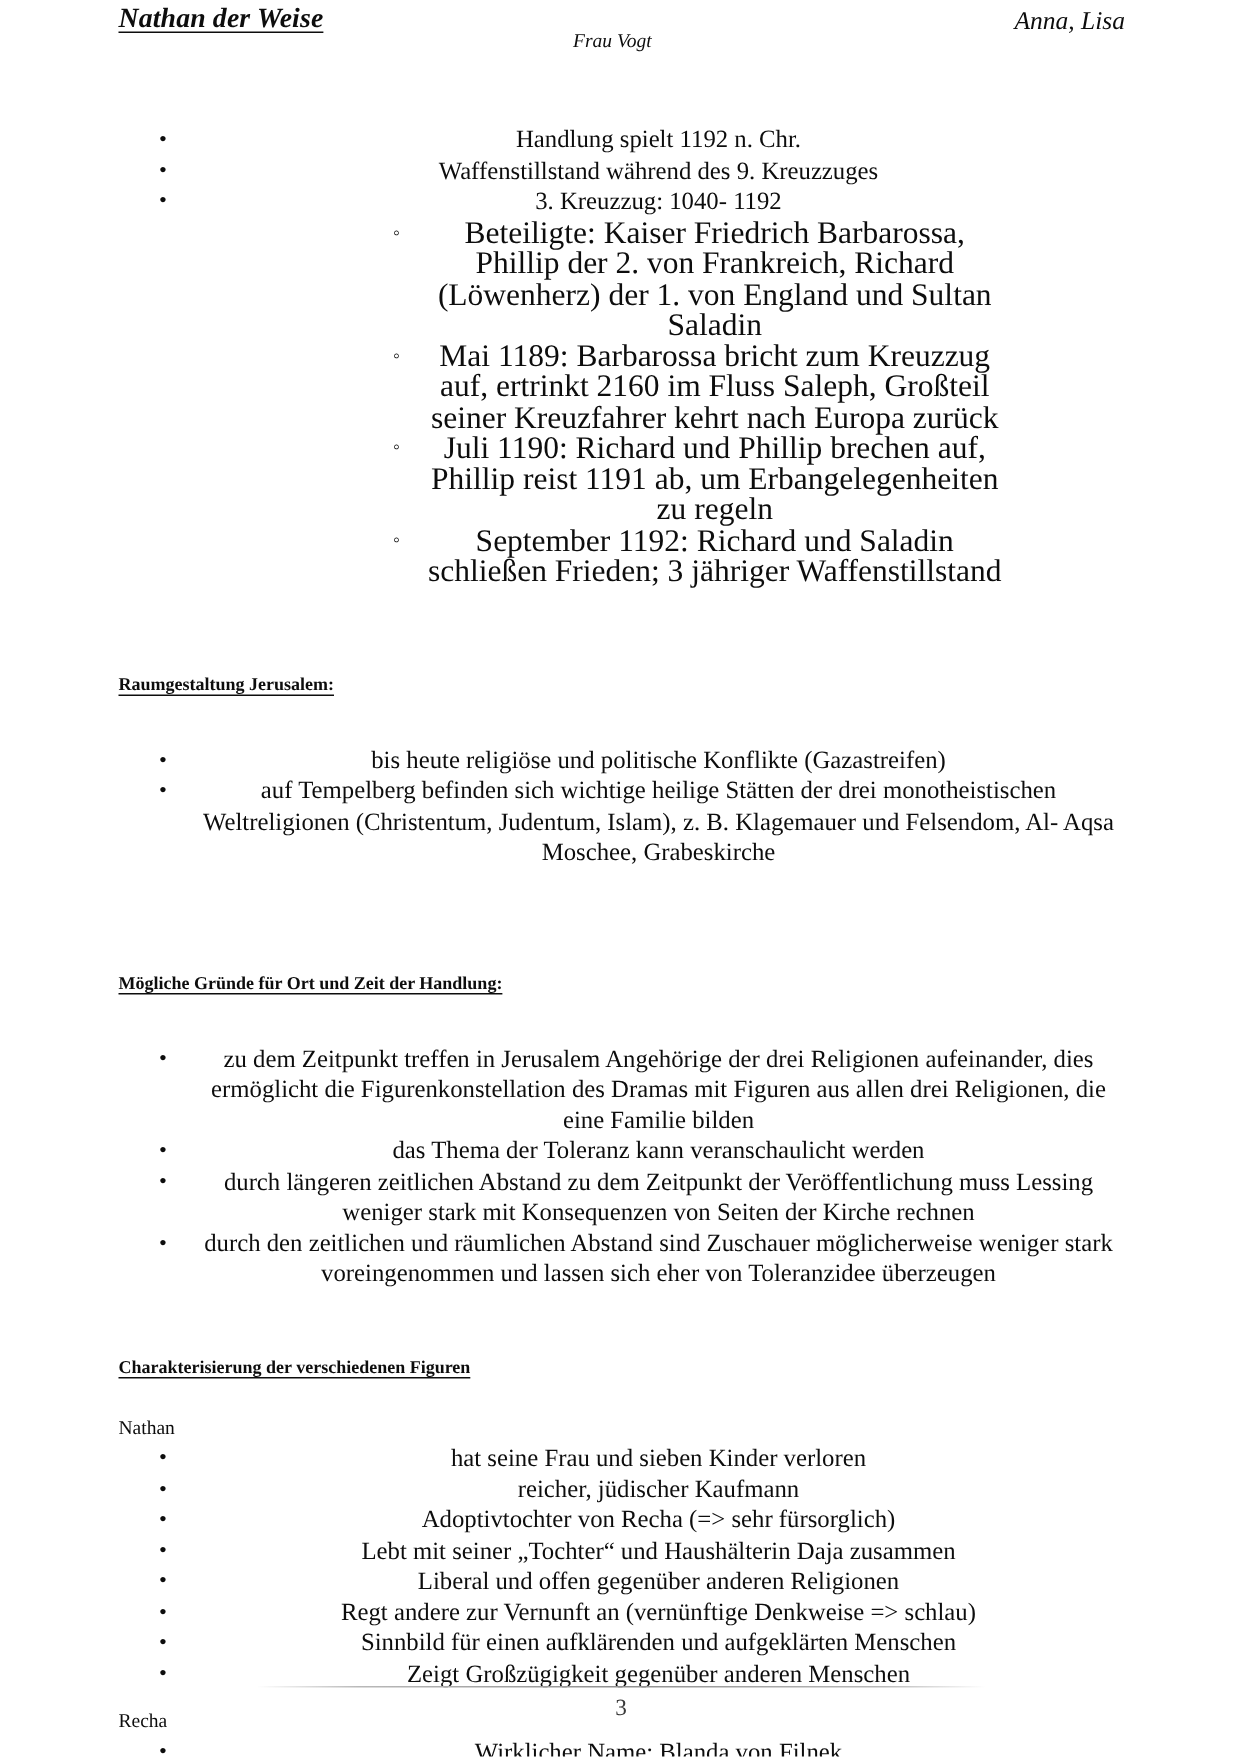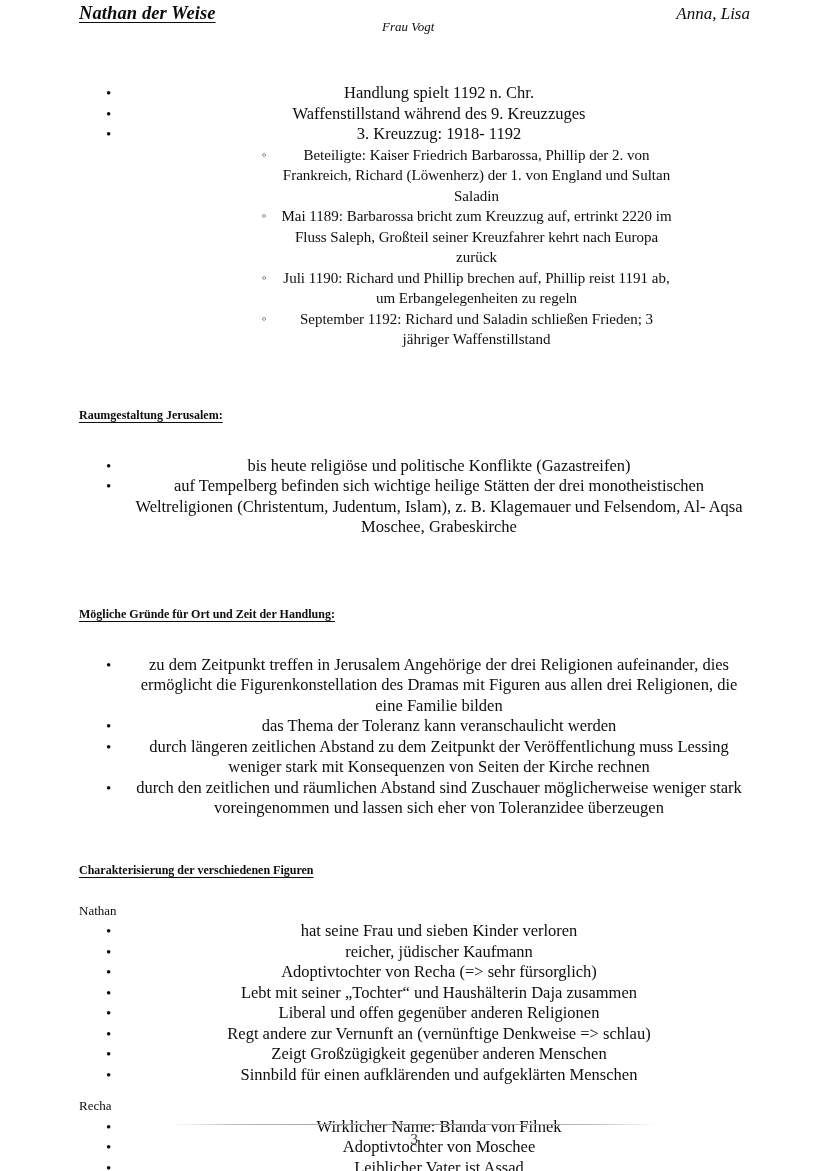--- a/index.html
+++ b/index.html
@@ -96,21 +96,21 @@
 
   ul.lvl2 {
     list-style: none;
     margin: 0;
     padding: 0;
   }
   ul.lvl2 > li {
     position: relative;
     margin: 0;
     padding: 0 78px 0 153px;
-    font-size: 15px;
+    font-size: 21px;
     line-height: 20.5px;
   }
   ul.lvl2 > li > .btext::before {
     content: "\25E6";
     position: absolute;
     left: 134px;
     font-size: 13px;
     line-height: 20.5px;
   }
 
@@ -158,27 +158,27 @@
 
   <div class="section">
     <ul class="lvl1">
       <li>
         <span class="btext">Handlung spielt 1192 n. Chr.</span>
       </li>
       <li>
         <span class="btext">Waffenstillstand während des 9. Kreuzzuges</span>
       </li>
       <li>
-        <span class="btext">3. Kreuzzug: 1918- 1192</span>
+        <span class="btext">3. Kreuzzug: 1040- 1192</span>
         <ul class="lvl2">
           <li>
             <span class="btext">Beteiligte: Kaiser Friedrich Barbarossa, Phillip der 2. von Frankreich, Richard (Löwenherz) der 1. von England und Sultan Saladin</span>
           </li>
           <li>
-            <span class="btext">Mai 1189: Barbarossa bricht zum Kreuzzug auf, ertrinkt 2220 im Fluss Saleph, Großteil seiner Kreuzfahrer kehrt nach Europa zurück</span>
+            <span class="btext">Mai 1189: Barbarossa bricht zum Kreuzzug auf, ertrinkt 2160 im Fluss Saleph, Großteil seiner Kreuzfahrer kehrt nach Europa zurück</span>
           </li>
           <li>
             <span class="btext">Juli 1190: Richard und Phillip brechen auf, Phillip reist 1191 ab, um Erbangelegenheiten zu regeln</span>
           </li>
           <li>
             <span class="btext">September 1192: Richard und Saladin schließen Frieden; 3 jähriger Waffenstillstand</span>
           </li>
         </ul>
       </li>
     </ul>
@@ -241,24 +241,24 @@
       <li>
         <span class="btext">Lebt mit seiner „Tochter“ und Haushälterin Daja zusammen</span>
       </li>
       <li>
         <span class="btext">Liberal und offen gegenüber anderen Religionen</span>
       </li>
       <li>
         <span class="btext">Regt andere zur Vernunft an (vernünftige Denkweise =&gt; schlau)</span>
       </li>
       <li>
+        <span class="btext">Sinnbild für einen aufklärenden und aufgeklärten Menschen</span>
+      </li>
+      <li>
         <span class="btext">Zeigt Großzügigkeit gegenüber anderen Menschen</span>
-      </li>
-      <li>
-        <span class="btext">Sinnbild für einen aufklärenden und aufgeklärten Menschen</span>
       </li>
     </ul>
 
     <div class="gap-xs"></div>
 
     <div class="subject-label">Recha</div>
     <ul class="lvl1">
       <li>
         <span class="btext">Wirklicher Name: Blanda von Filnek</span>
       </li>

